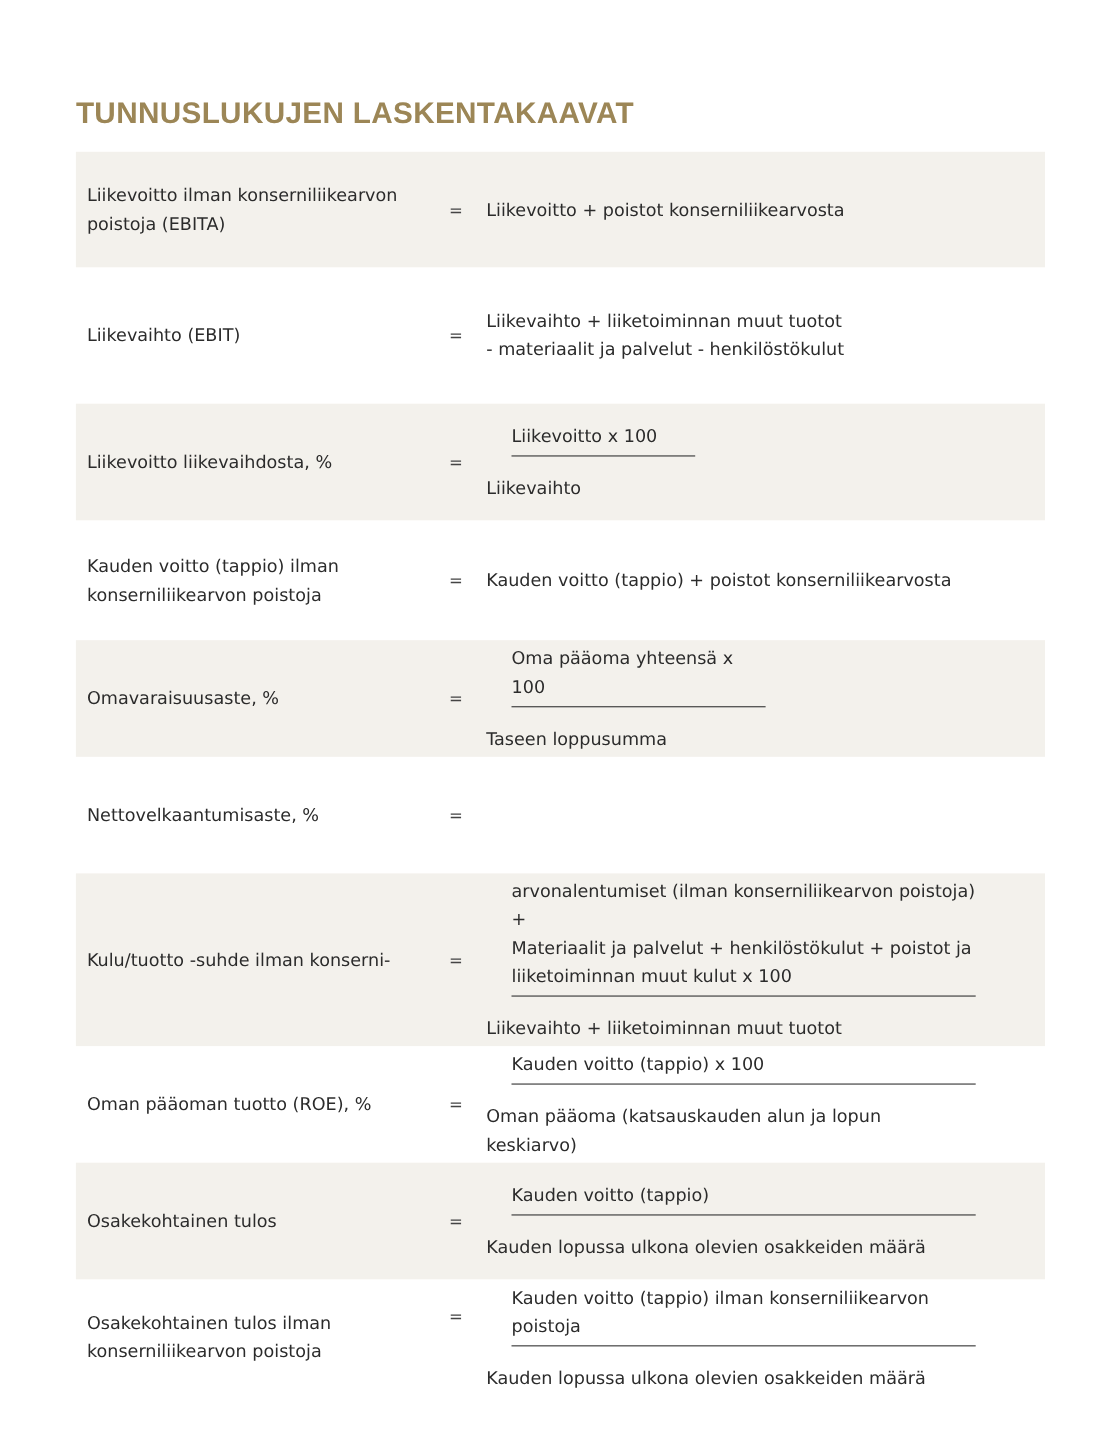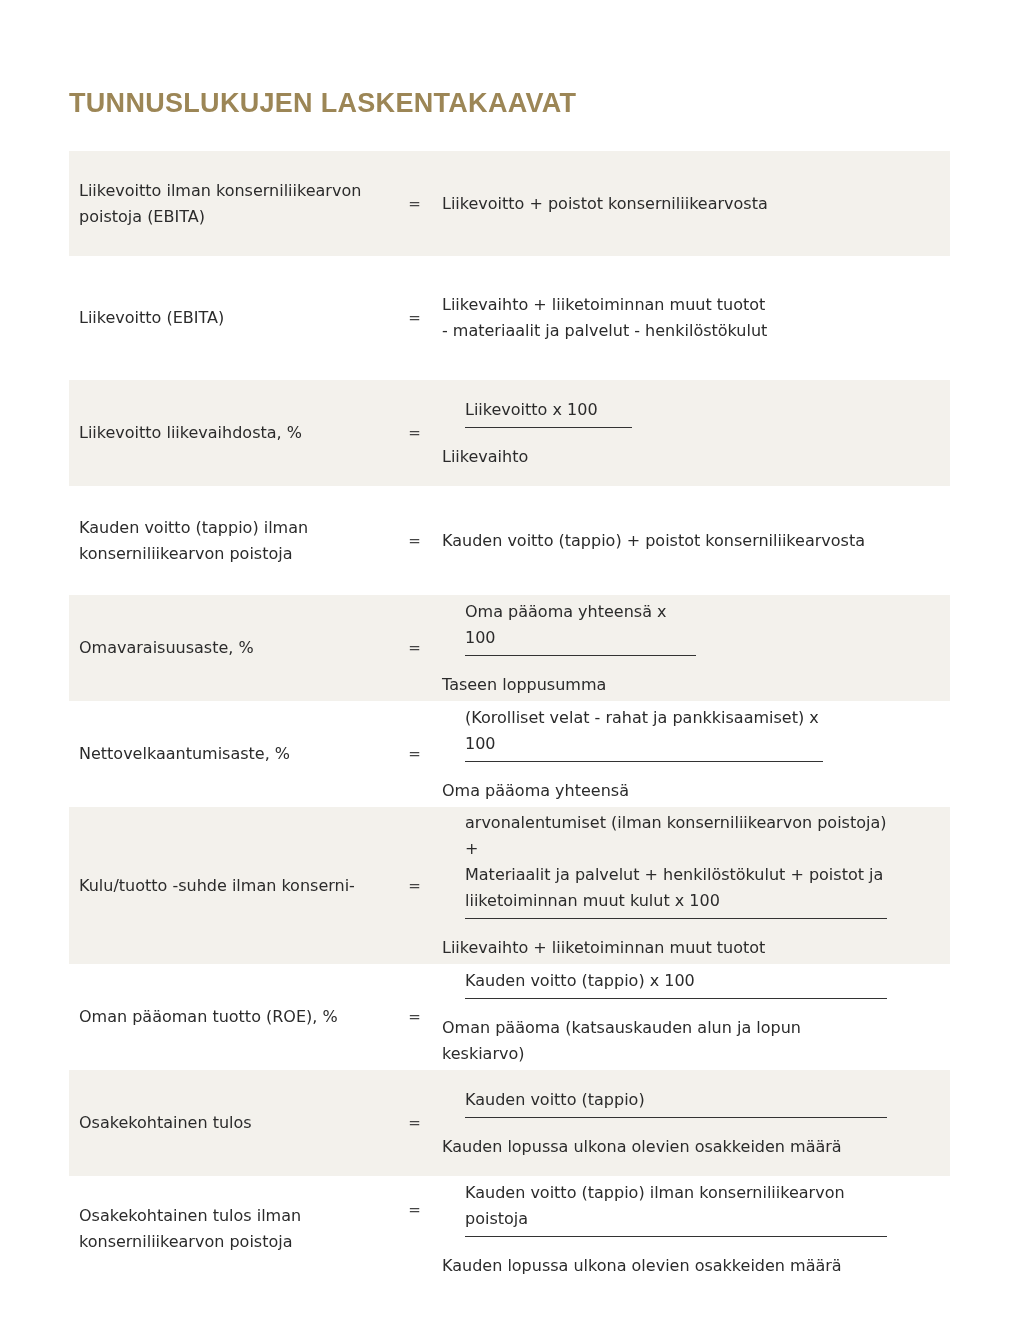--- a/index.html
+++ b/index.html
@@ -1,18 +1,18 @@
 <!DOCTYPE html>
 <html><head>
 <meta charset="utf-8">
 <style>
   html, body { margin: 0; padding: 0; background: #ffffff; }
   body { width: 1013px; height: 1321px; position: relative; font-family: "DejaVu Sans", sans-serif; color: #2b2b2b; overflow: hidden; }
   .title { position: absolute; left: 69px; top: 44px; font-family: "Liberation Sans", sans-serif; font-weight: bold; font-size: 27px; letter-spacing: 0.3px; color: #9c8656; margin-top: 44px; }
-  .table { position: absolute; left: 69px; top: 151px; width: 881px; }
+  .table { position: absolute; left: 69px; top: 138px; width: 881px; }
   .row { position: relative; display: flex; align-items: center; box-sizing: border-box; }
   .row.shaded { background: #f3f1ec; }
   .label { width: 318px; padding-left: 10px; font-size: 16px; line-height: 26px; box-sizing: border-box; }
   .eq { width: 55px; text-align: center; font-size: 15px; color: #444; }
   .formula { flex: 1; font-size: 16px; line-height: 26px; }
   .frac { display: inline-block; }
   .num { border-bottom: 1.5px solid #333; padding-bottom: 4px; margin-left: 23px; }
   .den { padding-top: 16px; }
   .line { display: block; }
 </style>
@@ -27,21 +27,21 @@
         <span class="line">Liikevoitto ilman konserniliikearvon</span>
         <span class="line">poistoja (EBITA)</span>
       </div>
     <div class="eq">=</div>
     <div class="formula">
         <span class="line">Liikevoitto + poistot konserniliikearvosta</span>
       </div>
   </div>
   <div class="row" style="height:124px">
     <div class="label">
-        <span class="line">Liikevoitto (EBITA)</span>
+        <span class="line">Liikevaihto (EBIT)</span>
       </div>
     <div class="eq">=</div>
     <div class="formula">
         <span class="line">Liikevaihto + liiketoiminnan muut tuotot</span>
         <span class="line">- materiaalit ja palvelut - henkilöstökulut</span>
       </div>
   </div>
   <div class="row shaded" style="height:106px">
     <div class="label">
         <span class="line">Liikevoitto liikevaihdosta, %</span>
@@ -64,21 +64,20 @@
         <span class="line">Omavaraisuusaste, %</span>
       </div>
     <div class="eq">=</div>
     <div class="formula"><div class="frac" style="width:254px"><div class="num">Oma pääoma yhteensä x 100</div><div class="den">Taseen loppusumma</div></div></div>
   </div>
   <div class="row" style="height:106px">
     <div class="label">
         <span class="line">Nettovelkaantumisaste, %</span>
       </div>
     <div class="eq">=</div>
-    <div class="formula"><div class="frac" style="width:381px"><div class="num">(Korolliset velat - rahat ja pankkisaamiset) x 100</div><div class="den">Oma pääoma yhteensä</div></div></div>
   </div>
   <div class="row shaded" style="height:157px">
     <div class="label">
         <span class="line">Kulu/tuotto -suhde ilman konserni-</span>
       </div>
     <div class="eq">=</div>
     <div class="formula"><div class="frac" style="width:445px"><div class="num">
             <span class="line">arvonalentumiset (ilman konserniliikearvon poistoja) +</span>
             <span class="line">Materiaalit ja palvelut + henkilöstökulut + poistot ja</span>
             <span class="line">liiketoiminnan muut kulut x 100</span>

